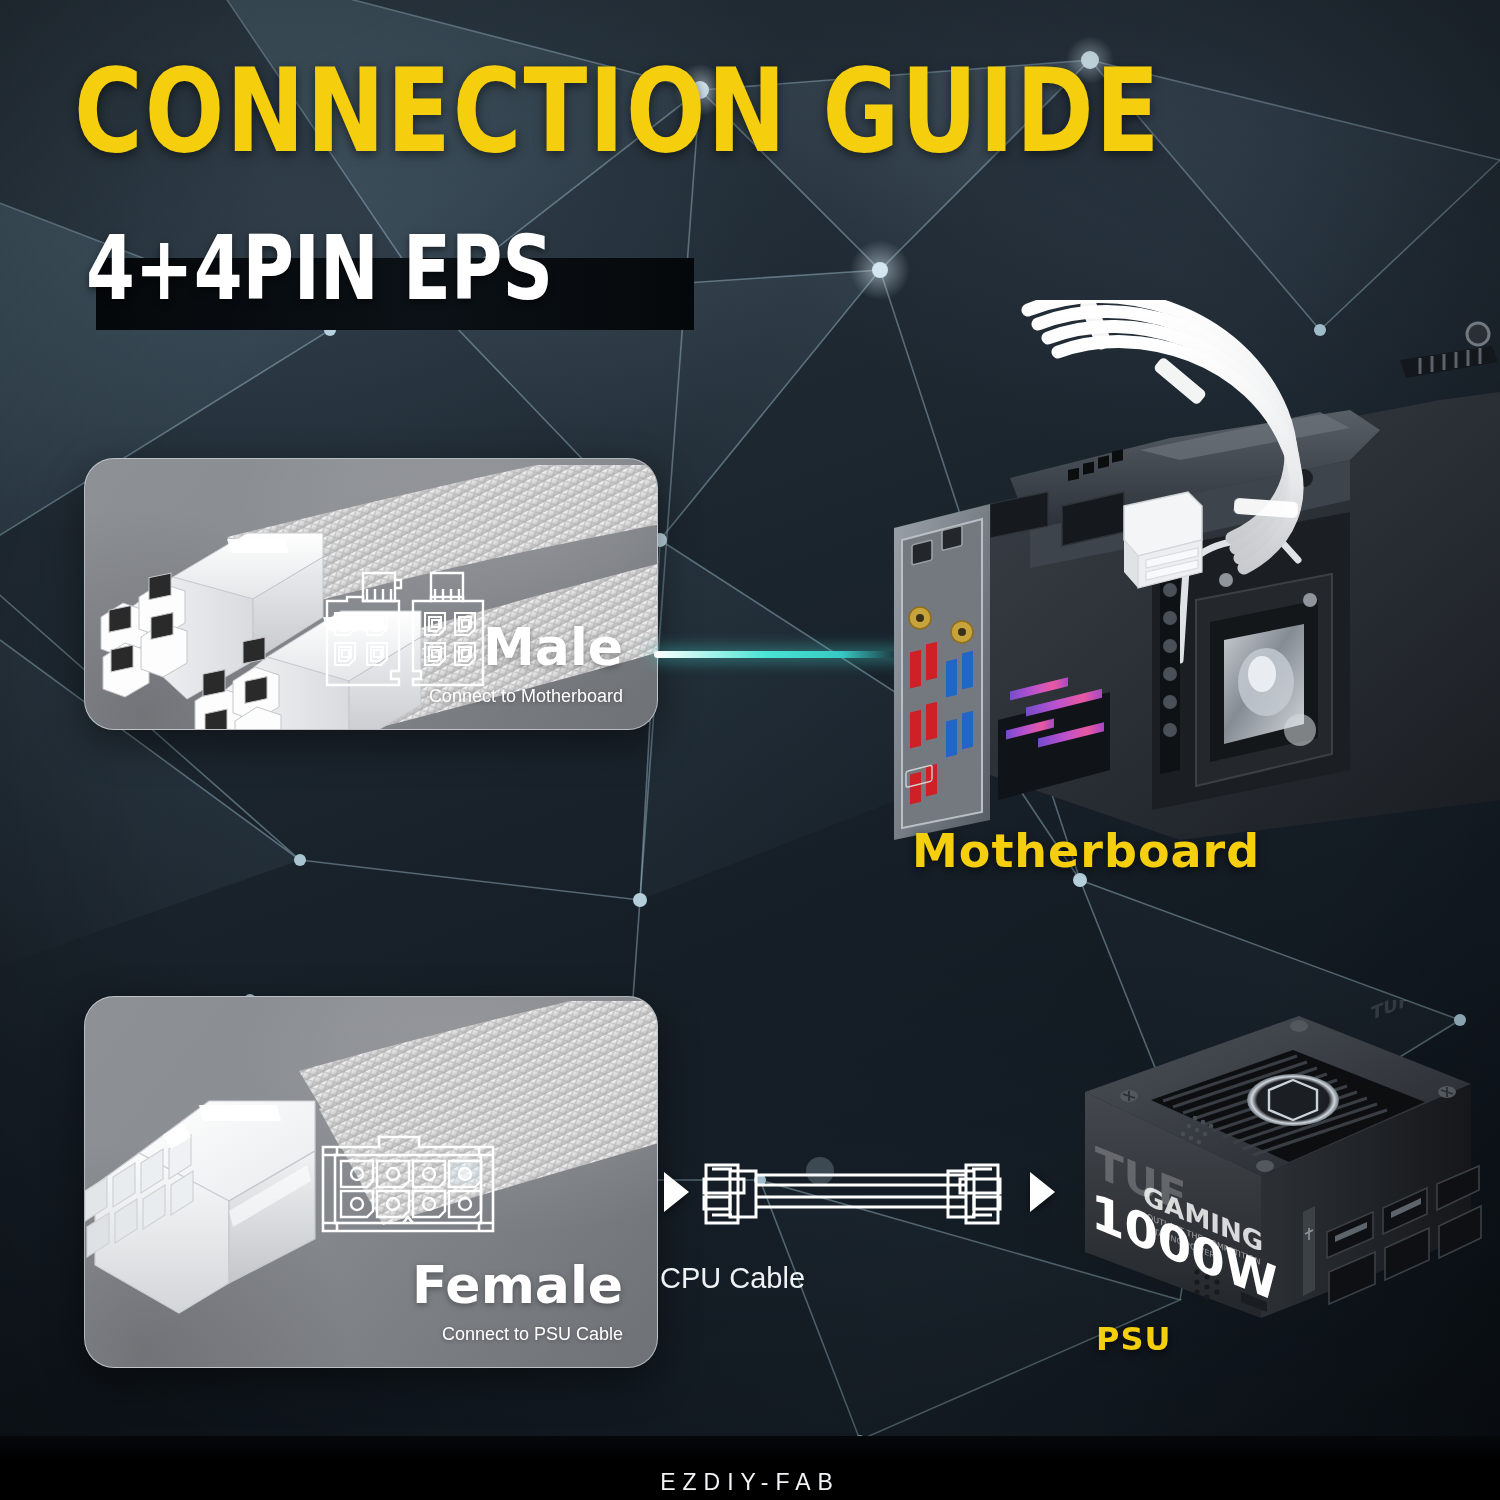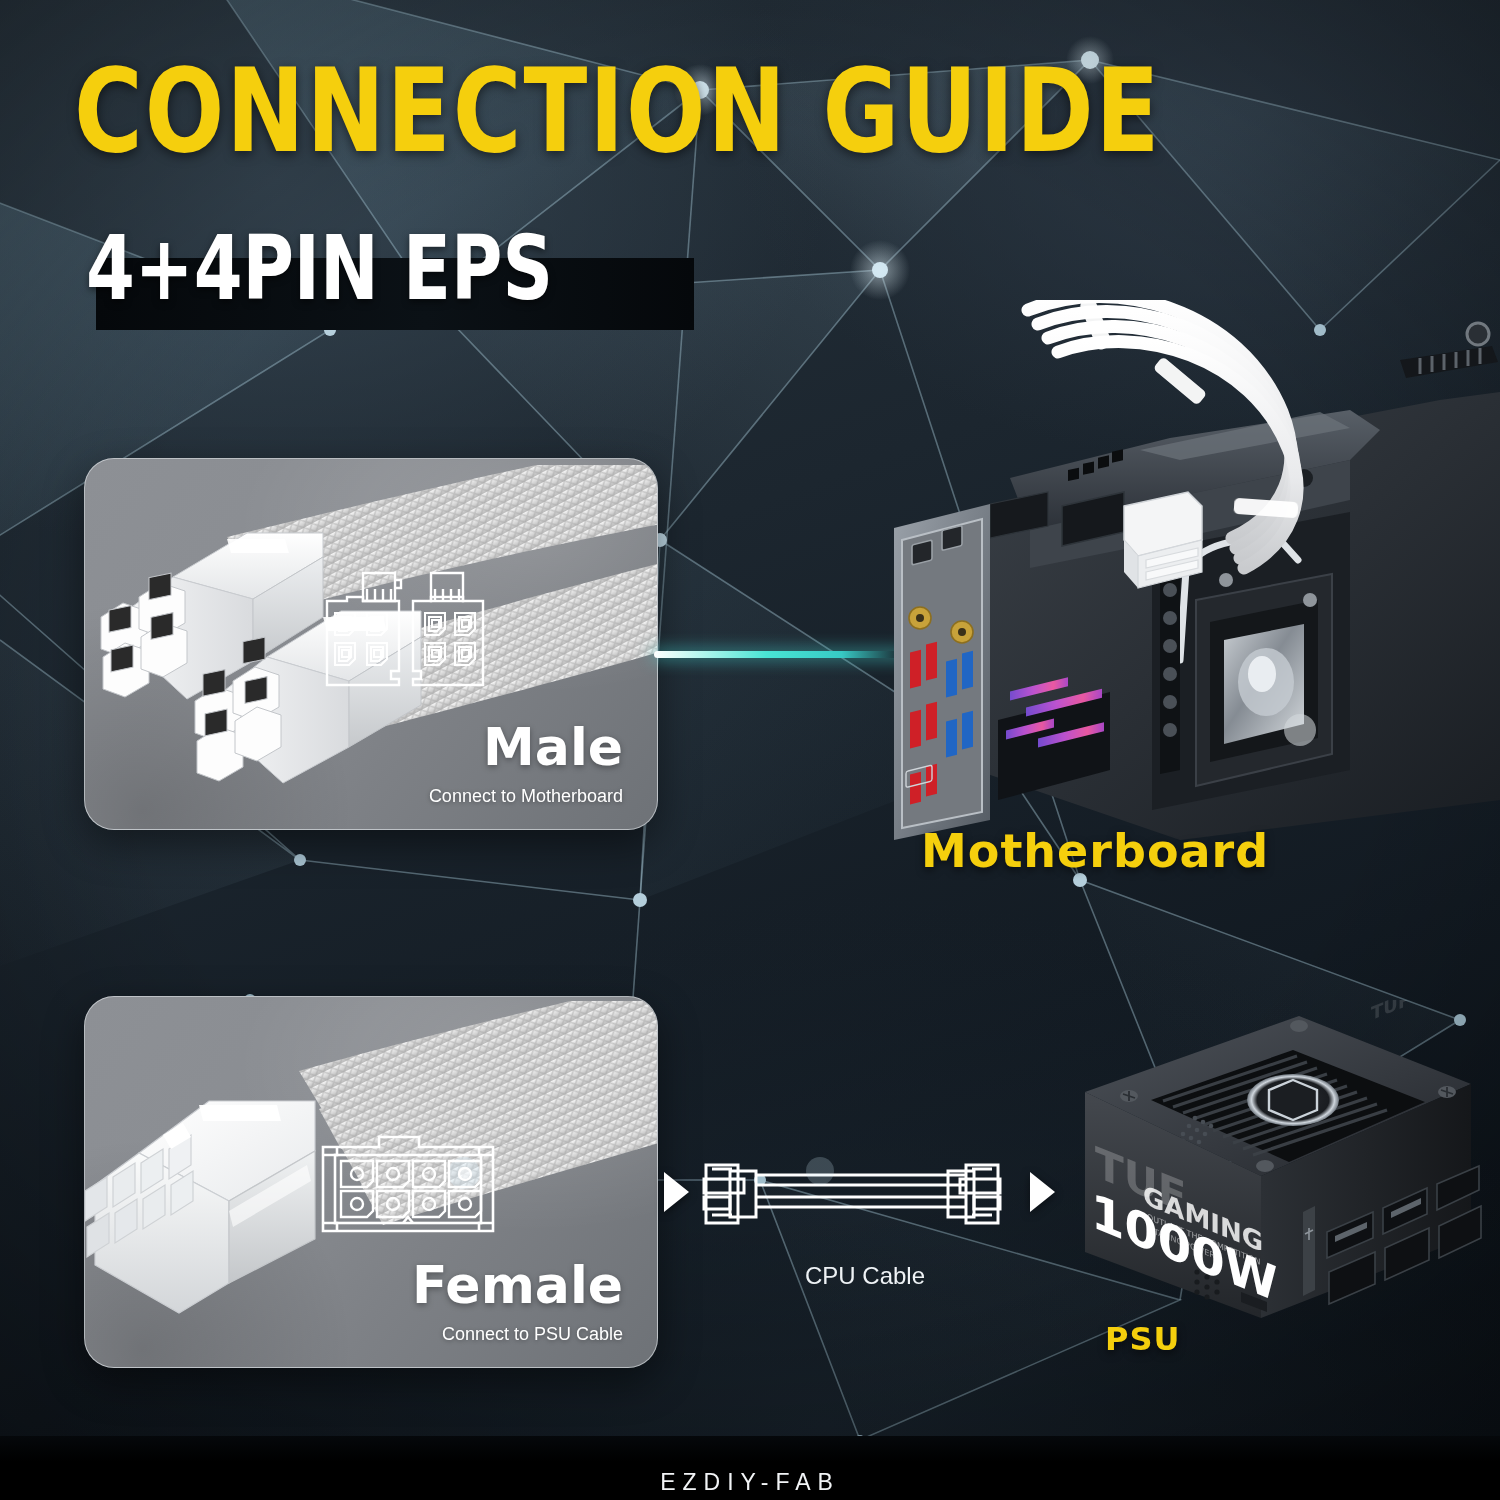--- a/index.html
+++ b/index.html
@@ -57,21 +57,21 @@
     text-shadow:0 2px 7px rgba(0,0,0,.5);
   }
 
   
   .card{
     position:absolute; border-radius:30px; overflow:hidden;
     border:1.5px solid rgba(233,238,242,.55);
     background:linear-gradient(128deg,#8d9095 0%, #8a8d92 36%, #7e8186 62%, #6e7277 100%);
     box-shadow:0 14px 40px rgba(0,0,0,.45);
   }
-  #card-male{ left:84px; top:458px; width:574px; height:372px; }
+  #card-male{ left:84px; top:458px; width:574px; height:272px; }
   #card-female{ left:84px; top:996px; width:574px; height:372px;padding-left:39px; }
   .card-sheen{
     position:absolute; inset:0;
     background:
       radial-gradient(420px 240px at 78% 18%, rgba(255,255,255,.16), rgba(255,255,255,0) 70%),
       radial-gradient(300px 300px at 10% 95%, rgba(0,0,0,.18), rgba(0,0,0,0) 70%);
   }
   .card-label{
     position:absolute; right:34px; text-align:right; z-index:6;
     color:#ffffff;
@@ -106,30 +106,29 @@
   
   .photo{ position:absolute; }
   #mb-photo{ left:880px; top:300px; width:620px; height:540px; }
   #psu-photo{ left:1055px; top:1000px; width:445px; height:345px; }
 
   .yellow-label{
     position:absolute; color:#f5cf0d; font-weight:bold;
     font-family:"DejaVu Sans", sans-serif;
     text-shadow:0 3px 9px rgba(0,0,0,.6);
     letter-spacing:1px;
-    margin-left:9px;
   }
   #mb-label{ left:912px; top:824px; font-size:46px; }
   #psu-label{ left:1096px; top:1320px; font-size:32px; }
 
   
   #cpu-cable-block{ position:absolute; left:660px; top:1145px; width:410px; height:155px; }
   #cpu-cable-label{
     position:absolute; left:660px; top:1262px; width:410px;
-    text-align:center; color:#eef2f5; font-size:24px;
+    color:#eef2f5; font-size:29px;
   }
   .arrow{
     position:absolute; width:0; height:0;
     border-top:20px solid transparent; border-bottom:20px solid transparent;
     border-left:25px solid #ffffff;
     filter:drop-shadow(0 2px 4px rgba(0,0,0,.5));
   }
   #arrow-left{ left:664px; top:1172px; }
   #arrow-right{ left:1030px; top:1172px; }
 </style>

